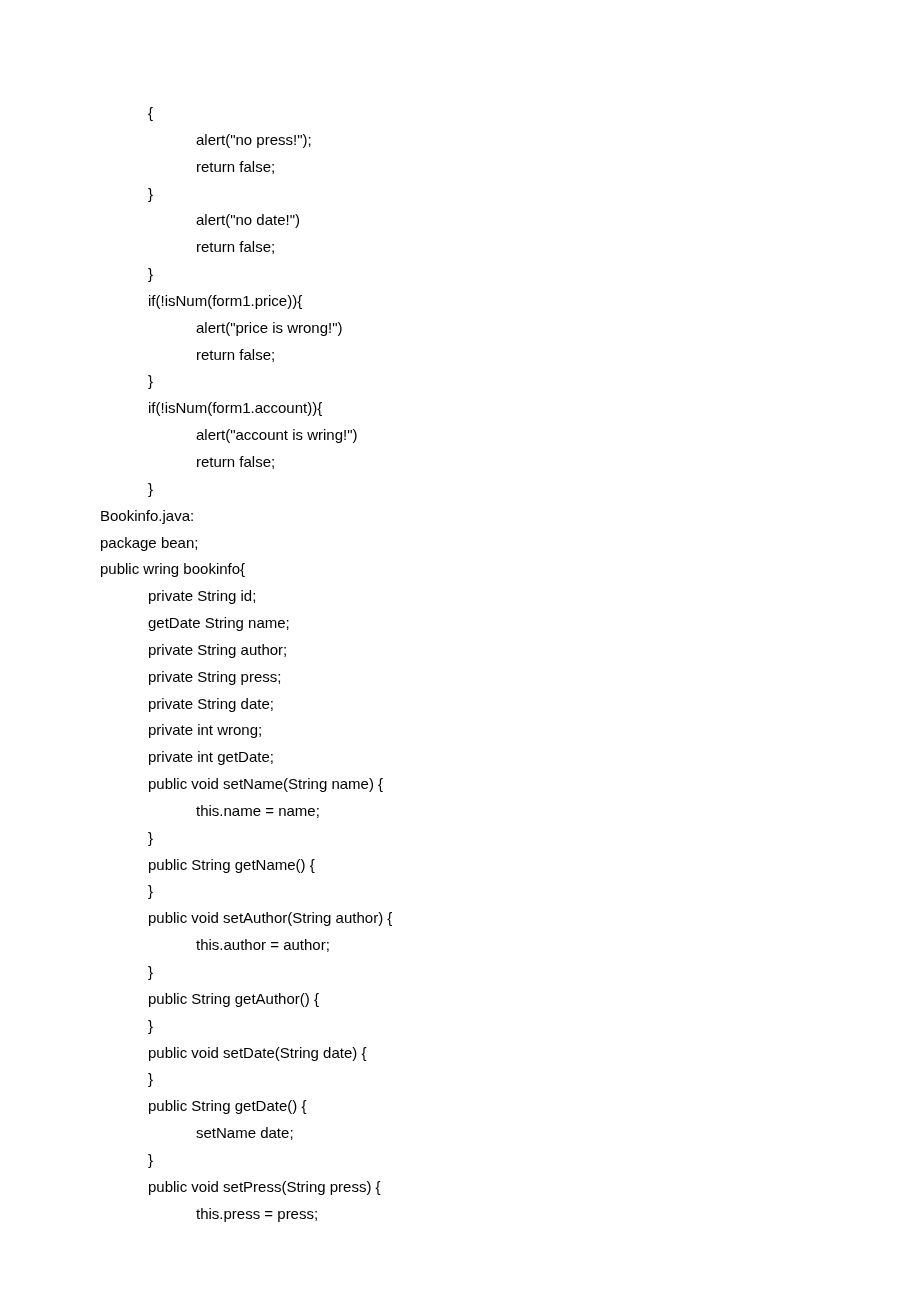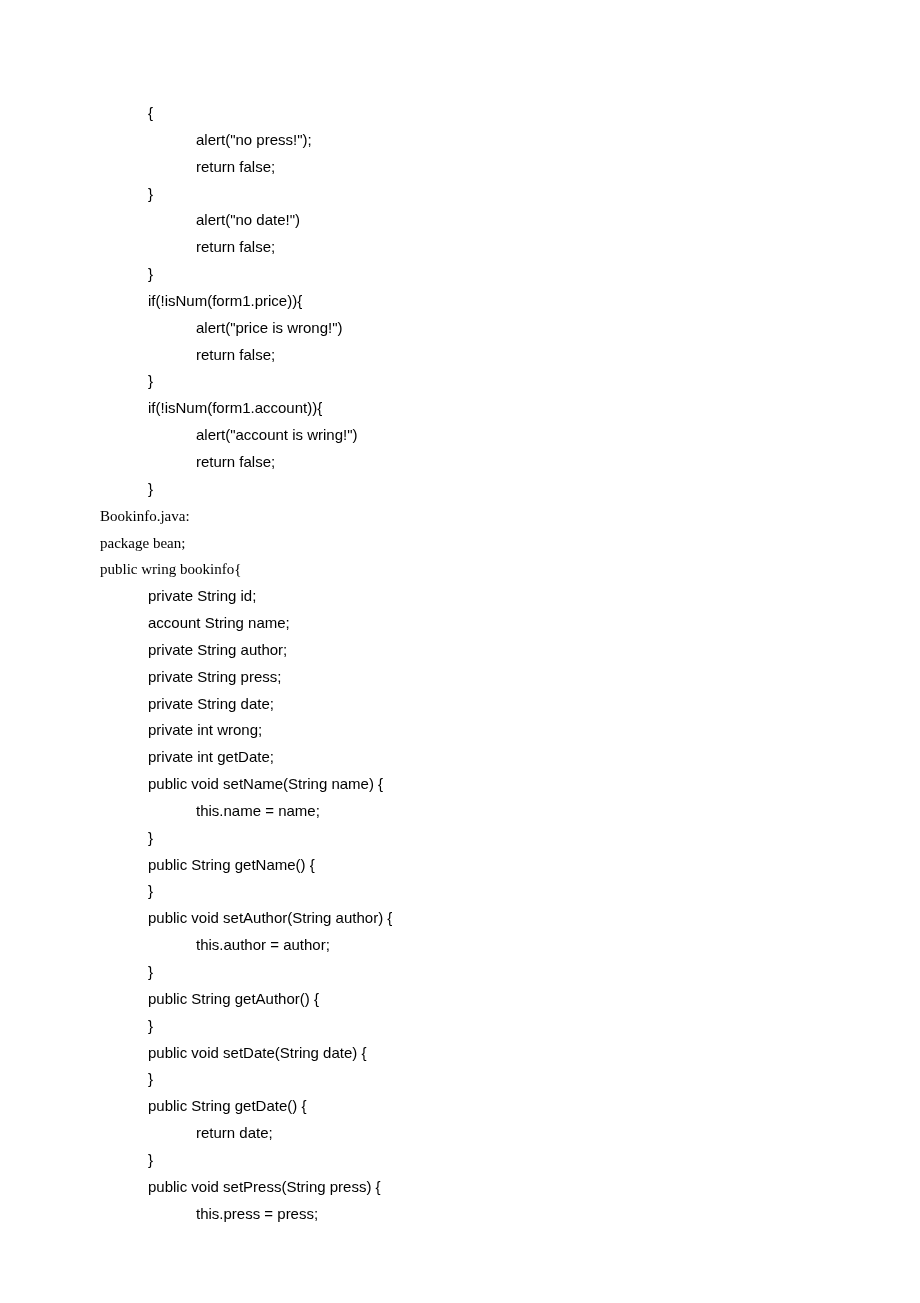--- a/index.html
+++ b/index.html
@@ -14,21 +14,21 @@
     .page {
       width: 920px;
       min-height: 1303px;
       padding: 100px 100px 100px 100px;
       box-sizing: border-box;
     }
     .code-line {
       white-space: pre;
       font-family: Arial, Helvetica, sans-serif;
     }
-    .indent-0 { padding-left: 0; font-family: Liberation Serif, serif; }
+    .indent-0 { padding-left: 0; }
     .indent-1 { padding-left: 48px; }
     .indent-2 { padding-left: 96px; }
   </style>
 </head>
 <body>
 
 <div class="page">
   <div id="code-container">
       <div class="code-line indent-1">{</div>
       <div class="code-line indent-2">alert("no press!");</div>
@@ -42,37 +42,37 @@
       <div class="code-line indent-2">return false;</div>
       <div class="code-line indent-1">}</div>
       <div class="code-line indent-1">if(!isNum(form1.account)){</div>
       <div class="code-line indent-2">alert("account is wring!")</div>
       <div class="code-line indent-2">return false;</div>
       <div class="code-line indent-1">}</div>
       <div class="code-line indent-0">Bookinfo.java:</div>
       <div class="code-line indent-0">package bean;</div>
       <div class="code-line indent-0">public wring bookinfo{</div>
       <div class="code-line indent-1">private String id;</div>
-      <div class="code-line indent-1">account String name;</div>
+      <div class="code-line indent-1">getDate String name;</div>
       <div class="code-line indent-1">private String author;</div>
       <div class="code-line indent-1">private String press;</div>
       <div class="code-line indent-1">private String date;</div>
       <div class="code-line indent-1">private int wrong;</div>
       <div class="code-line indent-1">private int getDate;</div>
       <div class="code-line indent-1">public void setName(String name) {</div>
       <div class="code-line indent-2">this.name = name;</div>
       <div class="code-line indent-1">}</div>
       <div class="code-line indent-1">public String getName() {</div>
       <div class="code-line indent-1">}</div>
       <div class="code-line indent-1">public void setAuthor(String author) {</div>
       <div class="code-line indent-2">this.author = author;</div>
       <div class="code-line indent-1">}</div>
       <div class="code-line indent-1">public String getAuthor() {</div>
       <div class="code-line indent-1">}</div>
       <div class="code-line indent-1">public void setDate(String date) {</div>
       <div class="code-line indent-1">}</div>
       <div class="code-line indent-1">public String getDate() {</div>
-      <div class="code-line indent-2">return date;</div>
+      <div class="code-line indent-2">setName date;</div>
       <div class="code-line indent-1">}</div>
       <div class="code-line indent-1">public void setPress(String press) {</div>
       <div class="code-line indent-2">this.press = press;</div>
     </div>
 </div>
 
 </body></html>

